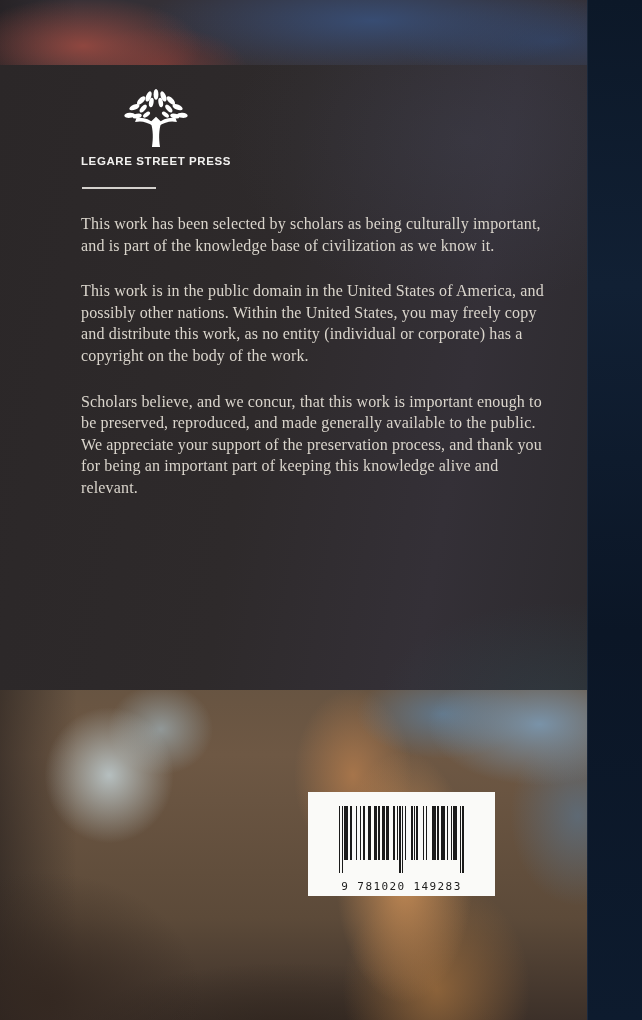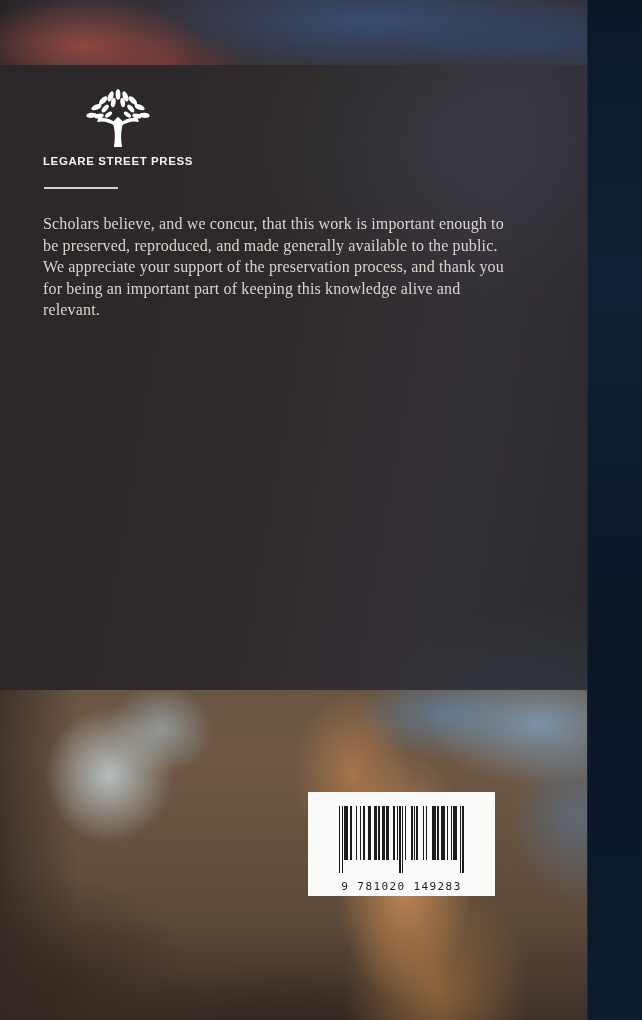--- a/index.html
+++ b/index.html
@@ -52,21 +52,21 @@
     width: 55px; height: 100%;
     background: linear-gradient(to bottom, #0c1828, #112034 28%, #0b1626 62%, #0d1b2e 100%);
     border-left: 1px solid rgba(130,150,175,0.12);
   }
 
   
   .panel {
     position: absolute;
     left: 0; top: 65px;
     width: 587px; height: 625px;
-    padding: 24px 48px 0 43px;
+    padding: 24px 48px 0 81px;
     background:
       radial-gradient(250px 140px at 95% 102%, rgba(54,88,100,0.28), rgba(54,88,100,0) 72%),
       radial-gradient(320px 220px at 80% 12%, rgba(72,76,96,0.28), rgba(72,76,96,0) 75%),
       linear-gradient(100deg, #2b2728 0%, #2e2a2b 45%, #343037 75%, #2c2a2e 100%);
   }
 
   .brand { display: inline-block; text-align: center; }
   .brand svg { display: block; margin: 0 auto; }
   .brand-name {
     margin-top: 8px;
@@ -156,20 +156,22 @@
           <ellipse cx="36" cy="38" rx="6" ry="3" transform="rotate(-35 36 38)"></ellipse>
           <ellipse cx="64" cy="38" rx="6" ry="3" transform="rotate(35 64 38)"></ellipse>
         </g>
       </svg>
       <div class="brand-name">LEGARE STREET PRESS</div>
     </div>
 
     <div class="rule"></div>
 
     <div class="body-copy">
+      <p>This work has been selected by scholars as being culturally important, and is part of the knowledge base of civilization as we know it.</p>
+      <p>This work is in the public domain in the United States of America, and possibly other nations. Within the United States, you may freely copy and distribute this work, as no entity (individual or corporate) has a copyright on the body of the work.</p>
       <p>Scholars believe, and we concur, that this work is important enough to be preserved, reproduced, and made generally available to the public. We appreciate your support of the preservation process, and thank you for being an important part of keeping this knowledge alive and relevant.</p>
     </div>
   </div>
 
   <div class="barcode">
     <div class="bars">
         <span style="width: 1.3158px; height: 67px; background: rgb(27, 27, 27);"></span>
         <span style="width: 1.3158px; height: 67px; background: transparent;"></span>
         <span style="width: 1.3158px; height: 67px; background: rgb(27, 27, 27);"></span>
         <span style="width: 1.3158px; height: 54px; background: transparent;"></span>

